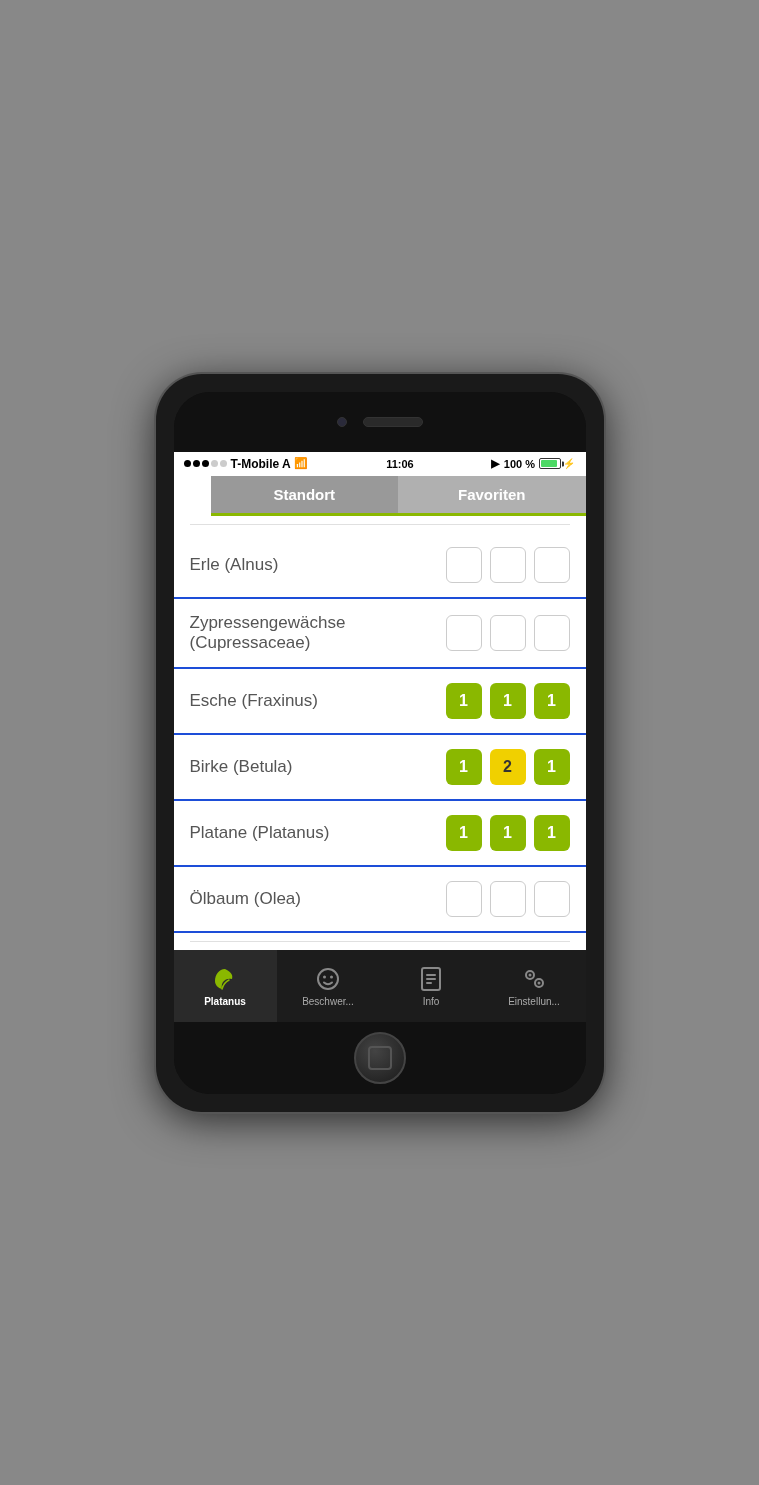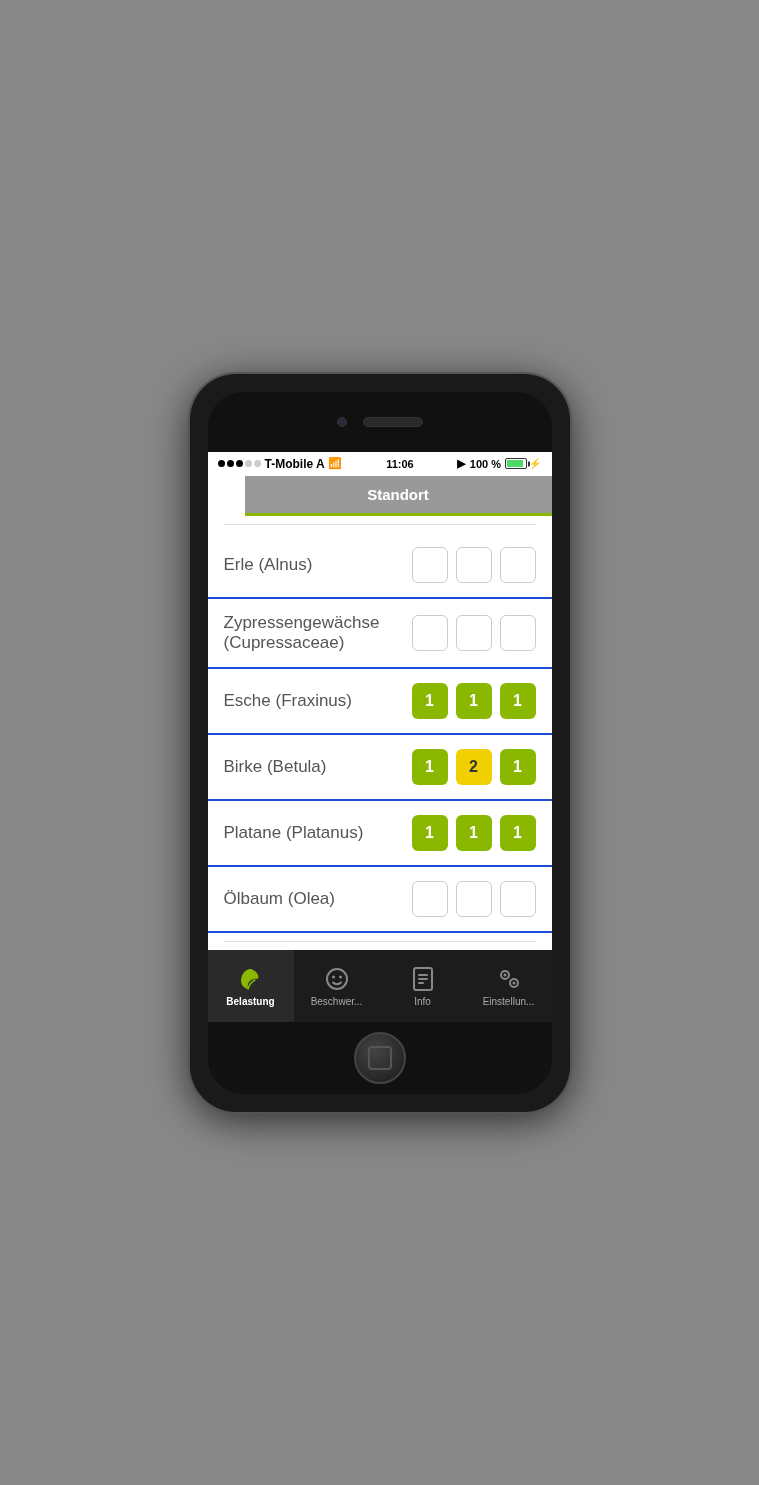--- a/index.html
+++ b/index.html
@@ -6,21 +6,21 @@
     body {
       background: #888;
       display: flex;
       justify-content: center;
       align-items: center;
       min-height: 100vh;
       font-family: -apple-system, 'Helvetica Neue', Arial, sans-serif;
     }
 
     .phone-outer {
-      width: 380px;
+      width: 448px;
       background: #1a1a1a;
       border-radius: 46px;
       padding: 18px;
       box-shadow: 0 0 0 2px #555, 0 8px 40px rgba(0,0,0,0.7);
       position: relative;
     }
 
     .phone-inner {
       background: #111;
       border-radius: 36px;
@@ -274,20 +274,21 @@
             <div class="battery">
                 <div class="battery-level"></div>
               </div>
             <span style="font-size:10px;">⚡</span>
           </div>
         </div>
       </div>
 
       <div class="top-tabs">
         <div class="top-tab active">Standort</div>
+        <div class="top-tab">Favoriten</div>
       </div>
 
       <div class="content">
         <div class="plant-list">
           <div class="list-separator"></div>
 
           <div class="plant-row">
             <span class="plant-name">Erle (Alnus)</span>
             <div class="plant-badges">
               <div class="badge empty"></div>
@@ -347,21 +348,21 @@
 
       <div class="bottom-tabs">
 
         <div class="bottom-tab active">
           <div class="bottom-tab-icon leaf-icon">
             <svg viewBox="0 0 28 28" fill="none" xmlns="http://www.w3.org/2000/svg">
               <path d="M14 4 C8 4 4 10 4 16 C4 20 7 23 11 24 C11 24 10 20 12 17 C14 14 18 13 21 14 C22 11 21 7 14 4 Z" fill="#8ab800"></path>
               <path d="M11 24 C12 20 14 17 18 15" stroke="#8ab800" stroke-width="1.5" stroke-linecap="round"></path>
             </svg>
           </div>
-          <span class="bottom-tab-label">Belastung</span>
+          <span class="bottom-tab-label">Platanus</span>
         </div>
 
         <div class="bottom-tab">
           <div class="bottom-tab-icon">
             <svg viewBox="0 0 28 28" fill="none" xmlns="http://www.w3.org/2000/svg">
               <circle cx="14" cy="14" r="10" stroke="#888" stroke-width="2"></circle>
               <circle cx="10.5" cy="12" r="1.5" fill="#888"></circle>
               <circle cx="17.5" cy="12" r="1.5" fill="#888"></circle>
               <path d="M10 17.5 Q14 21 18 17.5" stroke="#888" stroke-width="2" stroke-linecap="round" fill="none"></path>
             </svg>

